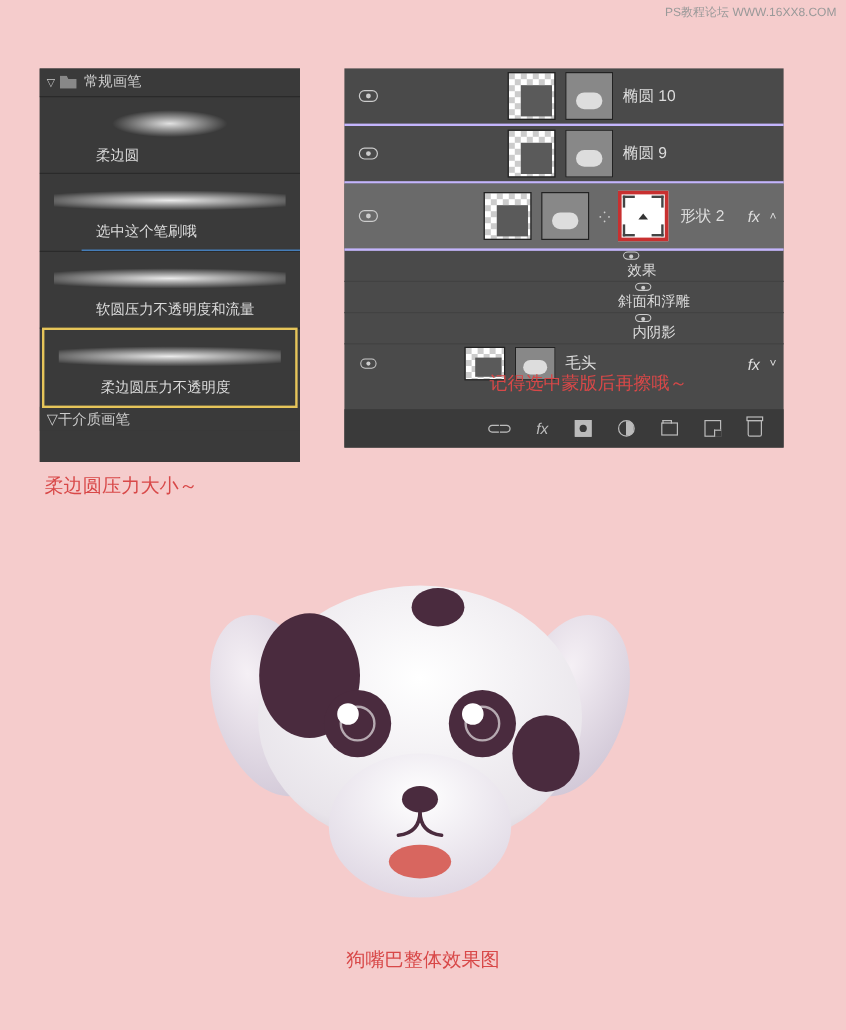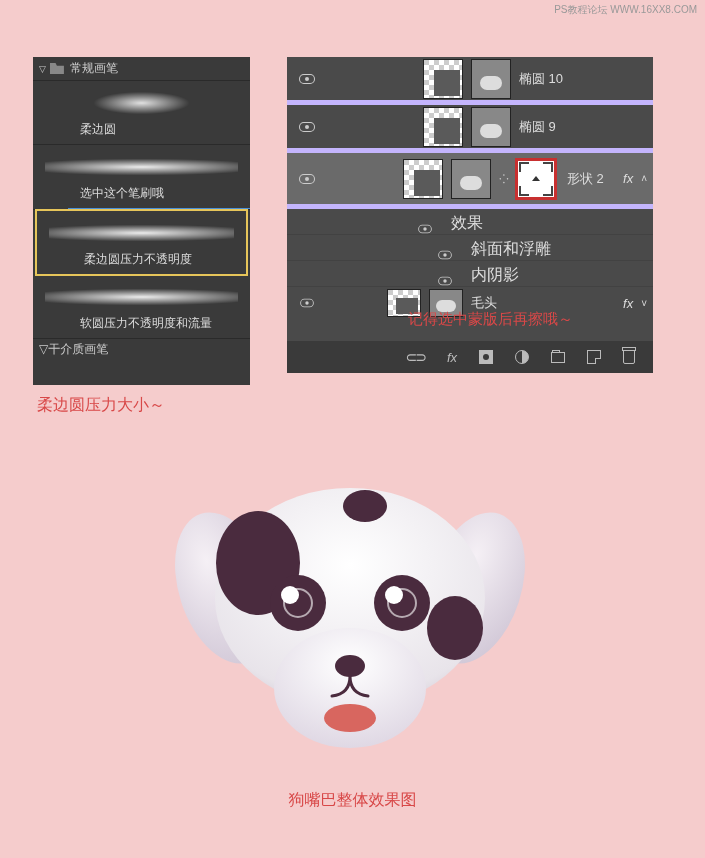--- a/index.html
+++ b/index.html
@@ -96,21 +96,21 @@
       width: 366px;
       height: 316px;
       background: #4a4a4a;
       color: #ddd;
       font-size: 13px;
     }
     .layer-row {
       height: 48px;
       display: flex;
       align-items: center;
-      border-bottom: 5px solid #c4b5fd;
+      border-bottom: 2px solid #c4b5fd;
       position: relative;
     }
     .layer-row.selected { background: #6a6a6a; }
     .eye-col {
       width: 40px;
       display: flex;
       justify-content: center;
     }
     .eye-icon {
       width: 16px; height: 10px;
@@ -192,24 +192,25 @@
     .mask-corners2 { position: absolute; inset: 0; }
     .mask-corners2::before { top: 1px; right: 1px; border-left: none; border-bottom: none; }
     .mask-corners2::after { bottom: 1px; left: 1px; border-right: none; border-top: none; }
     .tiny-tri { width: 0; height: 0; border-left: 4px solid transparent; border-right: 4px solid transparent; border-bottom: 5px solid #333; }
     .layer-name { flex: 1; }
     .fx { font-style: italic; color: #ddd; margin-right: 8px; }
     .chev { font-size: 10px; color: #ddd; margin-right: 6px; }
     .effect-row {
       height: 26px;
       display: flex;
-      align-items: flex-end;
+      align-items: center;
       padding-left: 130px;
       border-bottom: 1px solid #424242;
-      font-size: 16px;
+      font-size: 12px;
+      flex-direction: column;
     }
     .effect-row .eye-icon { margin-right: 18px; transform: scale(0.85); }
     .layers-footer {
       position: absolute;
       bottom: 0; left: 0; right: 0;
       height: 32px;
       background: #3a3a3a;
       display: flex;
       align-items: center;
       justify-content: flex-end;
@@ -274,28 +275,28 @@
   <div class="brush-item">
     <div class="brush-preview soft"></div>
     <div class="brush-label">柔边圆</div>
   </div>
 
   <div class="brush-item sel-line">
     <div class="brush-preview"></div>
     <div class="brush-label">选中这个笔刷哦</div>
   </div>
 
+  <div class="brush-item">
+    <div class="brush-preview"></div>
+    <div class="brush-label">软圆压力不透明度和流量</div>
+  </div>
+
   <div class="brush-item brush-highlight">
     <div class="brush-preview"></div>
     <div class="brush-label">柔边圆压力不透明度</div>
-  </div>
-
-  <div class="brush-item">
-    <div class="brush-preview"></div>
-    <div class="brush-label">软圆压力不透明度和流量</div>
   </div>
 
   <div class="brush-footer">
     <span class="chevron">▽</span>
     <span class="folder"></span>
     <span>干介质画笔</span>
   </div>
 </div>
 
 <div class="brush-note">柔边圆压力大小～</div>

